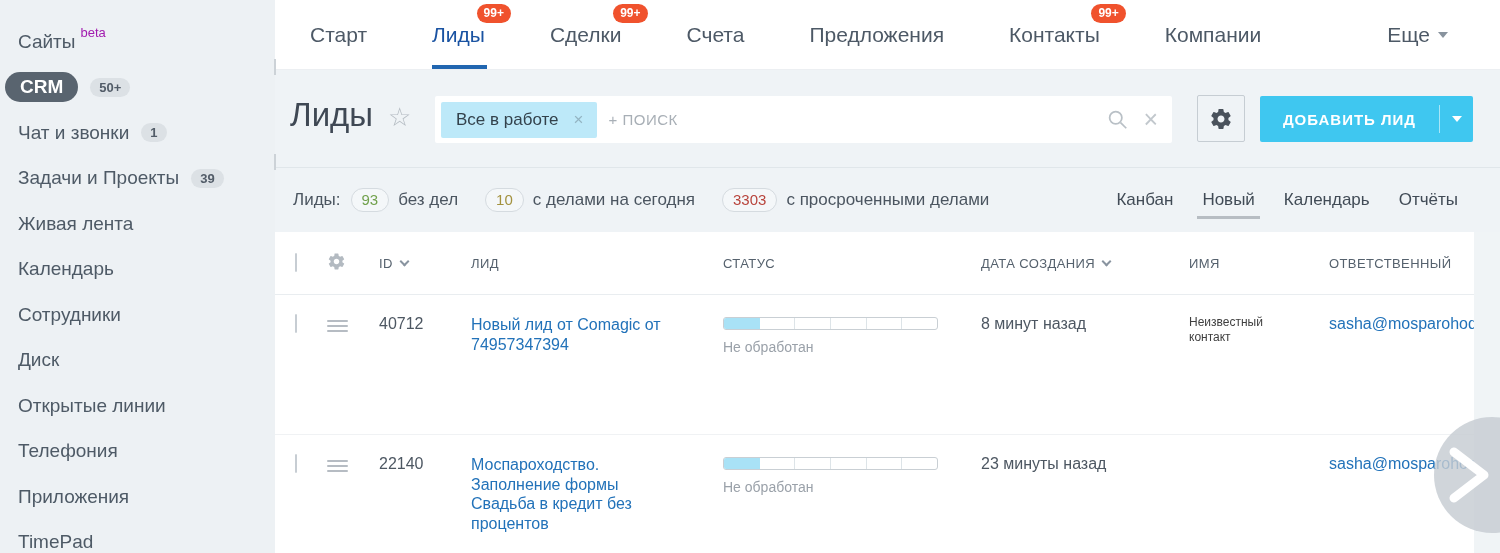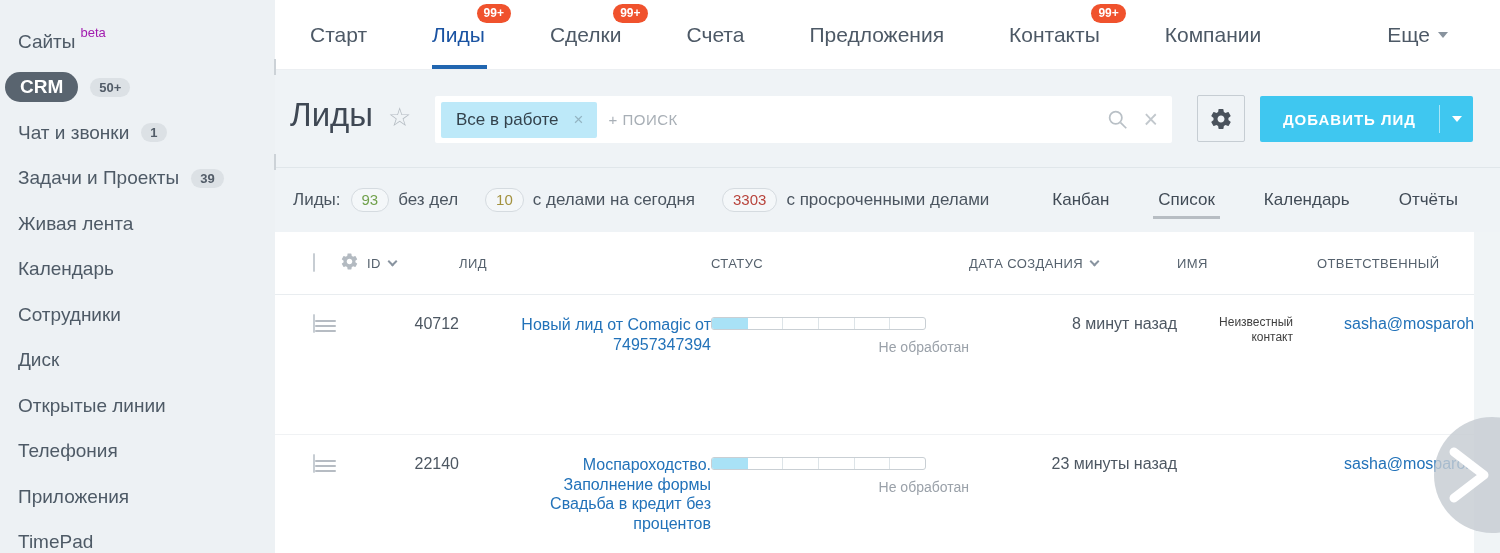--- a/index.html
+++ b/index.html
@@ -43,26 +43,26 @@
   .add-caret-wrap { width:33px; display:flex; justify-content:center; cursor:pointer; }
   .add-caret { width:0; height:0; border-left:5px solid transparent; border-right:5px solid transparent; border-top:6px solid #fff; }
 
   
   .statsbar { position:absolute; left:275px; top:167px; width:1225px; height:65px; background:#eff3f6; border-top:1px solid #e0e6ea; display:flex; align-items:center; padding-left:18px; z-index:1; }
   .stat-prefix { font-size:17px; color:#4b5560; margin-right:10px; }
   .stat-pill { border:1px solid #d5dbe0; border-radius:14px; padding:3px 10px 4px; font-size:15px; line-height:1; cursor:pointer; background:rgba(255,255,255,0.35); }
   .c-green { color:#71a14c; } .c-yellow { color:#a3923f; } .c-red { color:#b8443c; }
   .stat-label { font-size:17px; color:#4b5560; margin:0 27px 0 9px; }
   .view-tabs { position:absolute; right:40px; top:167px; height:65px; display:flex; align-items:center; gap:25px; z-index:2; }
-  .view-tab { position:relative; font-size:17px; color:#414b56; height:100%; display:flex; align-items:center; padding:0 2px; cursor:pointer;margin-left:20px; }
+  .view-tab { position:relative; font-size:17px; color:#414b56; height:100%; display:flex; align-items:center; padding:0 2px; cursor:pointer; }
   .view-tab.active::after { content:""; position:absolute; bottom:13px; left:-3px; right:-3px; height:3px; background:#b7bdc3; }
 
   
   .table { position:absolute; left:275px; top:232px; width:1225px; height:321px; background:#fff; z-index:1; }
-  .thead, .trow { display:grid; grid-template-columns:32px 44px 100px 252px 258px 208px 140px minmax(0,1fr); padding-left:8px;text-align:right; }
+  .thead, .trow { display:grid; grid-template-columns:32px 44px 100px 252px 258px 208px 140px minmax(0,1fr); padding-left:20px; }
   .thead { height:63px; align-items:center; border-bottom:1px solid #e9edf0; }
   .th { font-size:13px; color:#55616d; letter-spacing:0.4px; display:flex; align-items:center; gap:8px; cursor:pointer; }
   .th.static { cursor:default; }
   .sort-chev { width:7px; height:7px; border-right:2px solid #8994a0; border-bottom:2px solid #8994a0; transform:rotate(45deg); margin-top:-4px; }
   .checkbox { width:17px; height:17px; background:#edeff1; border:1px solid #c7cdd3; border-radius:3px; cursor:pointer; }
   .burger { width:21px; display:flex; flex-direction:column; gap:3px; cursor:pointer; margin-top:5px; }
   .burger span { height:2px; background:#b6bcc3; border-radius:1px; }
   .trow { align-items:start; padding-top:20px; }
   .row1 { height:140px; border-bottom:1px solid #f0f2f4; }
   .row2 { height:121px; }
@@ -202,21 +202,21 @@
     <span class="stat-label">с делами на сегодня</span>
     <span class="stat-pill c-red">3303</span>
     <span class="stat-label">с просроченными делами</span>
   </div>
 
   <div class="view-tabs">
     <div class="view-tab">
         <span>Канбан</span>
       </div>
     <div class="view-tab active">
-        <span>Список</span>
+        <span>Новый</span>
       </div>
     <div class="view-tab">
         <span>Календарь</span>
       </div>
     <div class="view-tab">
         <span>Отчёты</span>
       </div>
   </div>
 
   <div class="table">

